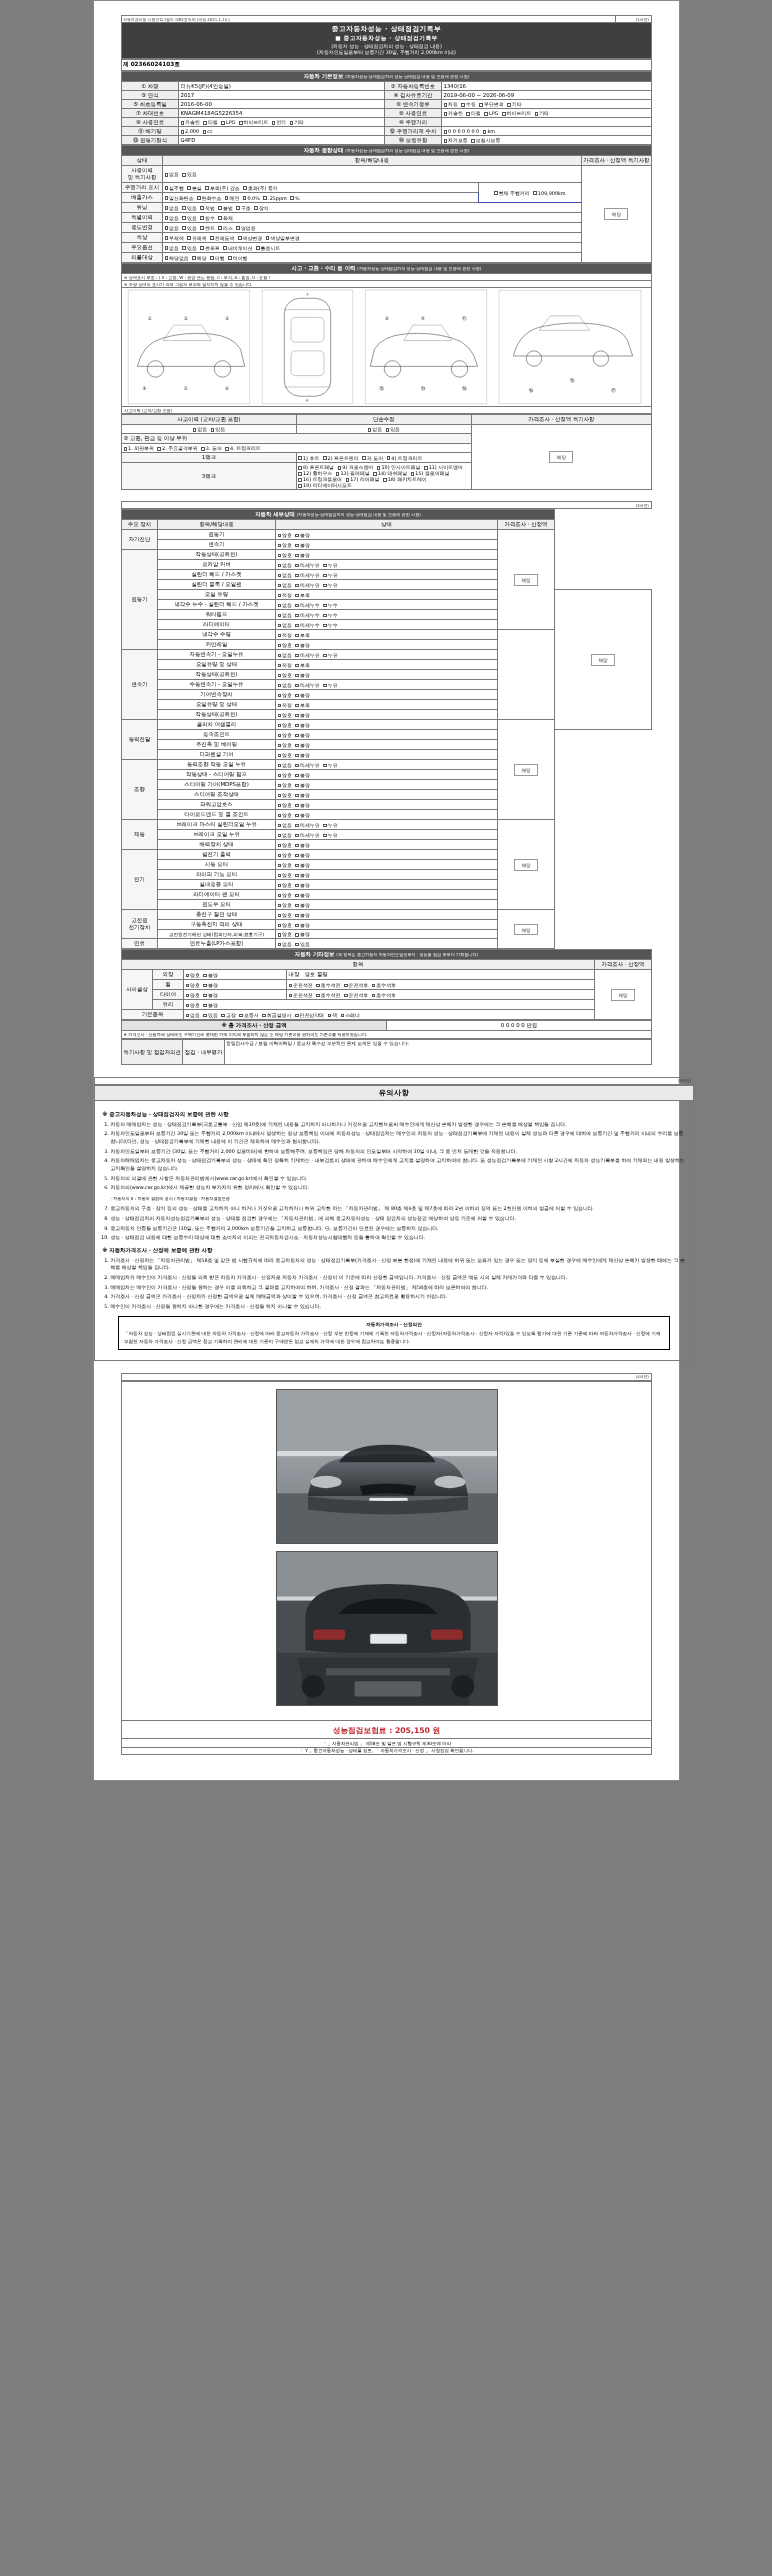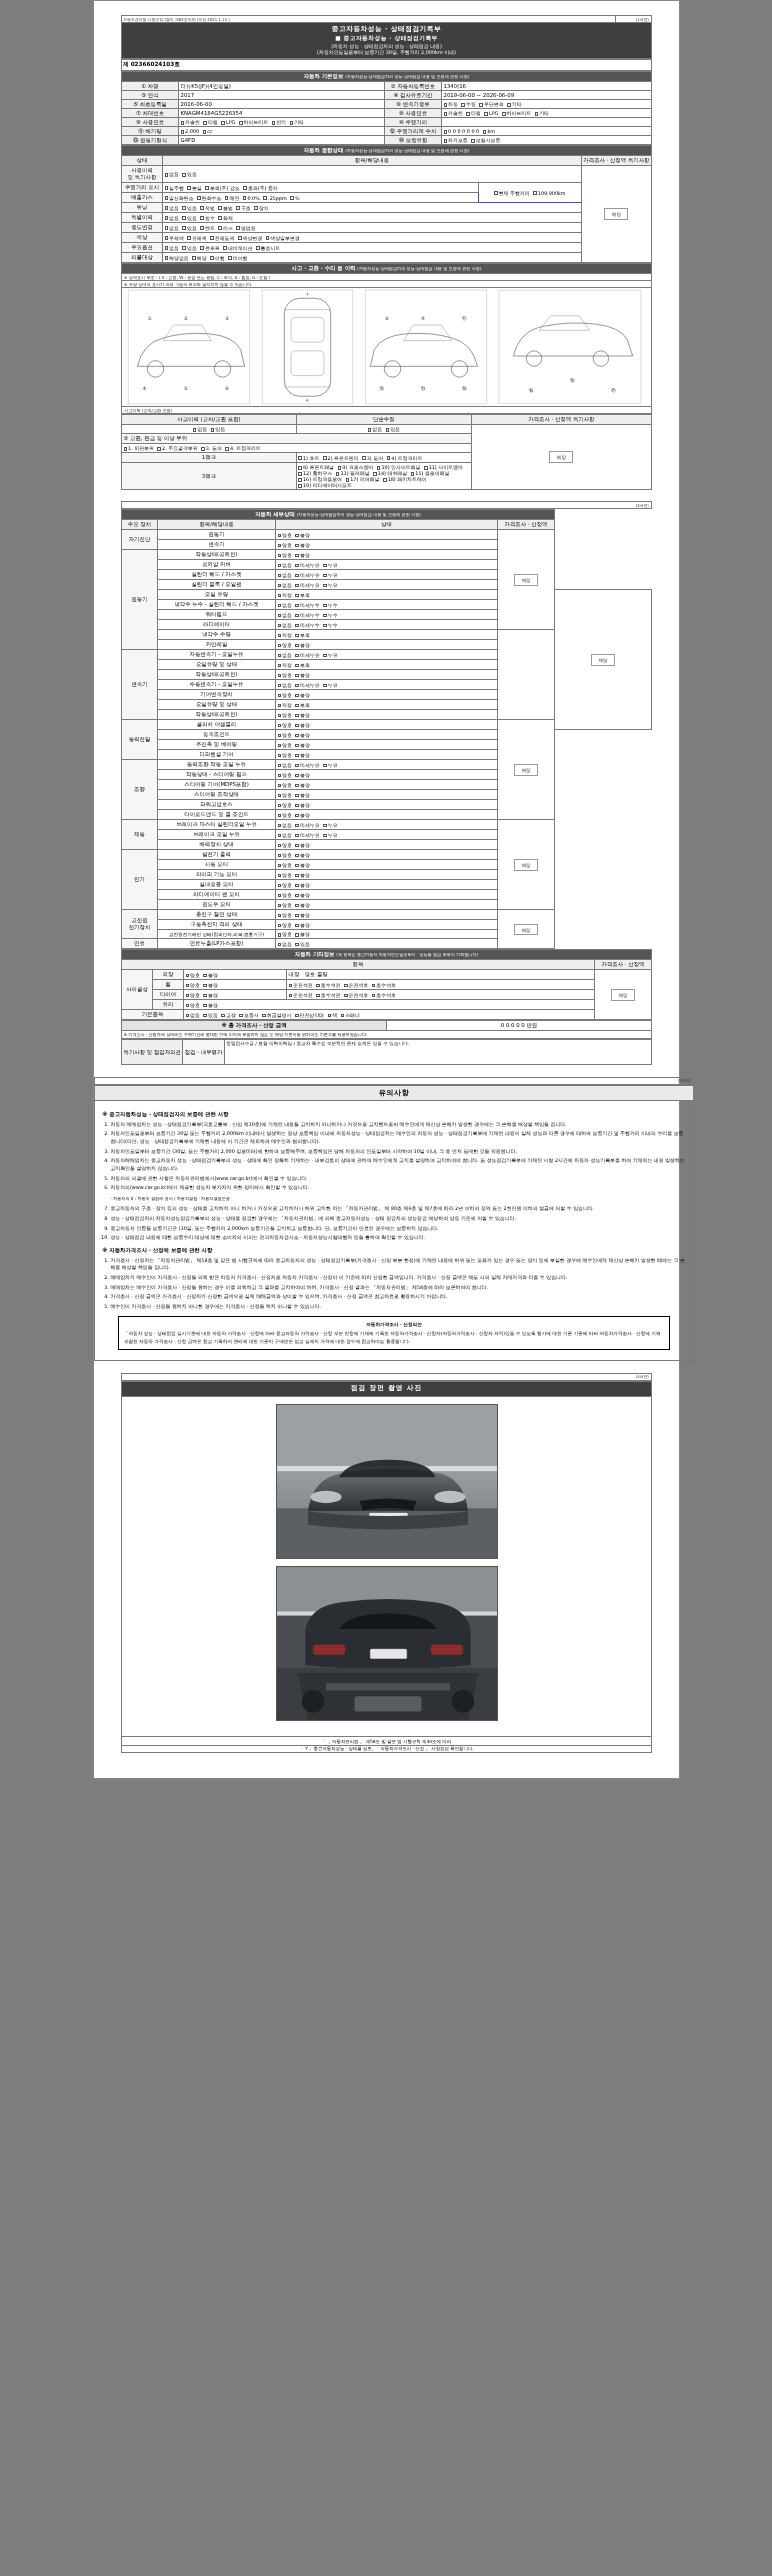--- a/index.html
+++ b/index.html
@@ -664,23 +664,20 @@
 <div class="sheet" style="width:531px;">
   <table>
     <tbody>
             <tr>
               <td class="pagenum" style="border:0.5px solid #7a7a7a;">(4/4면)</td>
             </tr>
   </tbody>
         </table>
   <table style="border-top:none;">
     <tbody>
-            <tr>
-              <td class="photoshdr">점검 장면 촬영 사진</td>
-            </tr>
     <tr>
               <td style="padding:0;">
       <div class="photos">
 
         <div class="photo">
           <svg width="222" height="155" viewBox="0 0 430 300" style="font-size:10.5px">
             <defs>
               <linearGradient id="g1" x1="0" y1="0" x2="0" y2="1">
                 <stop offset="0" stop-color="#b8bcc0"></stop>
                           <stop offset="1" stop-color="#6f747a"></stop>
@@ -729,20 +726,23 @@
             <rect x="150" y="250" width="130" height="30" rx="5" fill="#585d62"></rect>
             <circle cx="70" cy="260" r="22" fill="#1d2023"></circle>
             <circle cx="360" cy="260" r="22" fill="#1d2023"></circle>
           </svg>
         </div>
 
       </div>
     </td>
             </tr>
     <tr>
+              <td class="sign-total">성능점검보험료 : 205,150 원</td>
+            </tr>
+    <tr>
               <td class="footnote">「 」자동차관리법 」 제58조 및 같은 법 시행규칙 제30조에 따라</td>
             </tr>
     <tr>
               <td class="footnote" style="padding-top:0;">「 Y 」중고자동차성능 · 상태를 검토, 「 자동차가격조사 · 산정 」 사항점검 확인합니다.</td>
             </tr>
   </tbody>
         </table>
 </div>
 
 </div>

